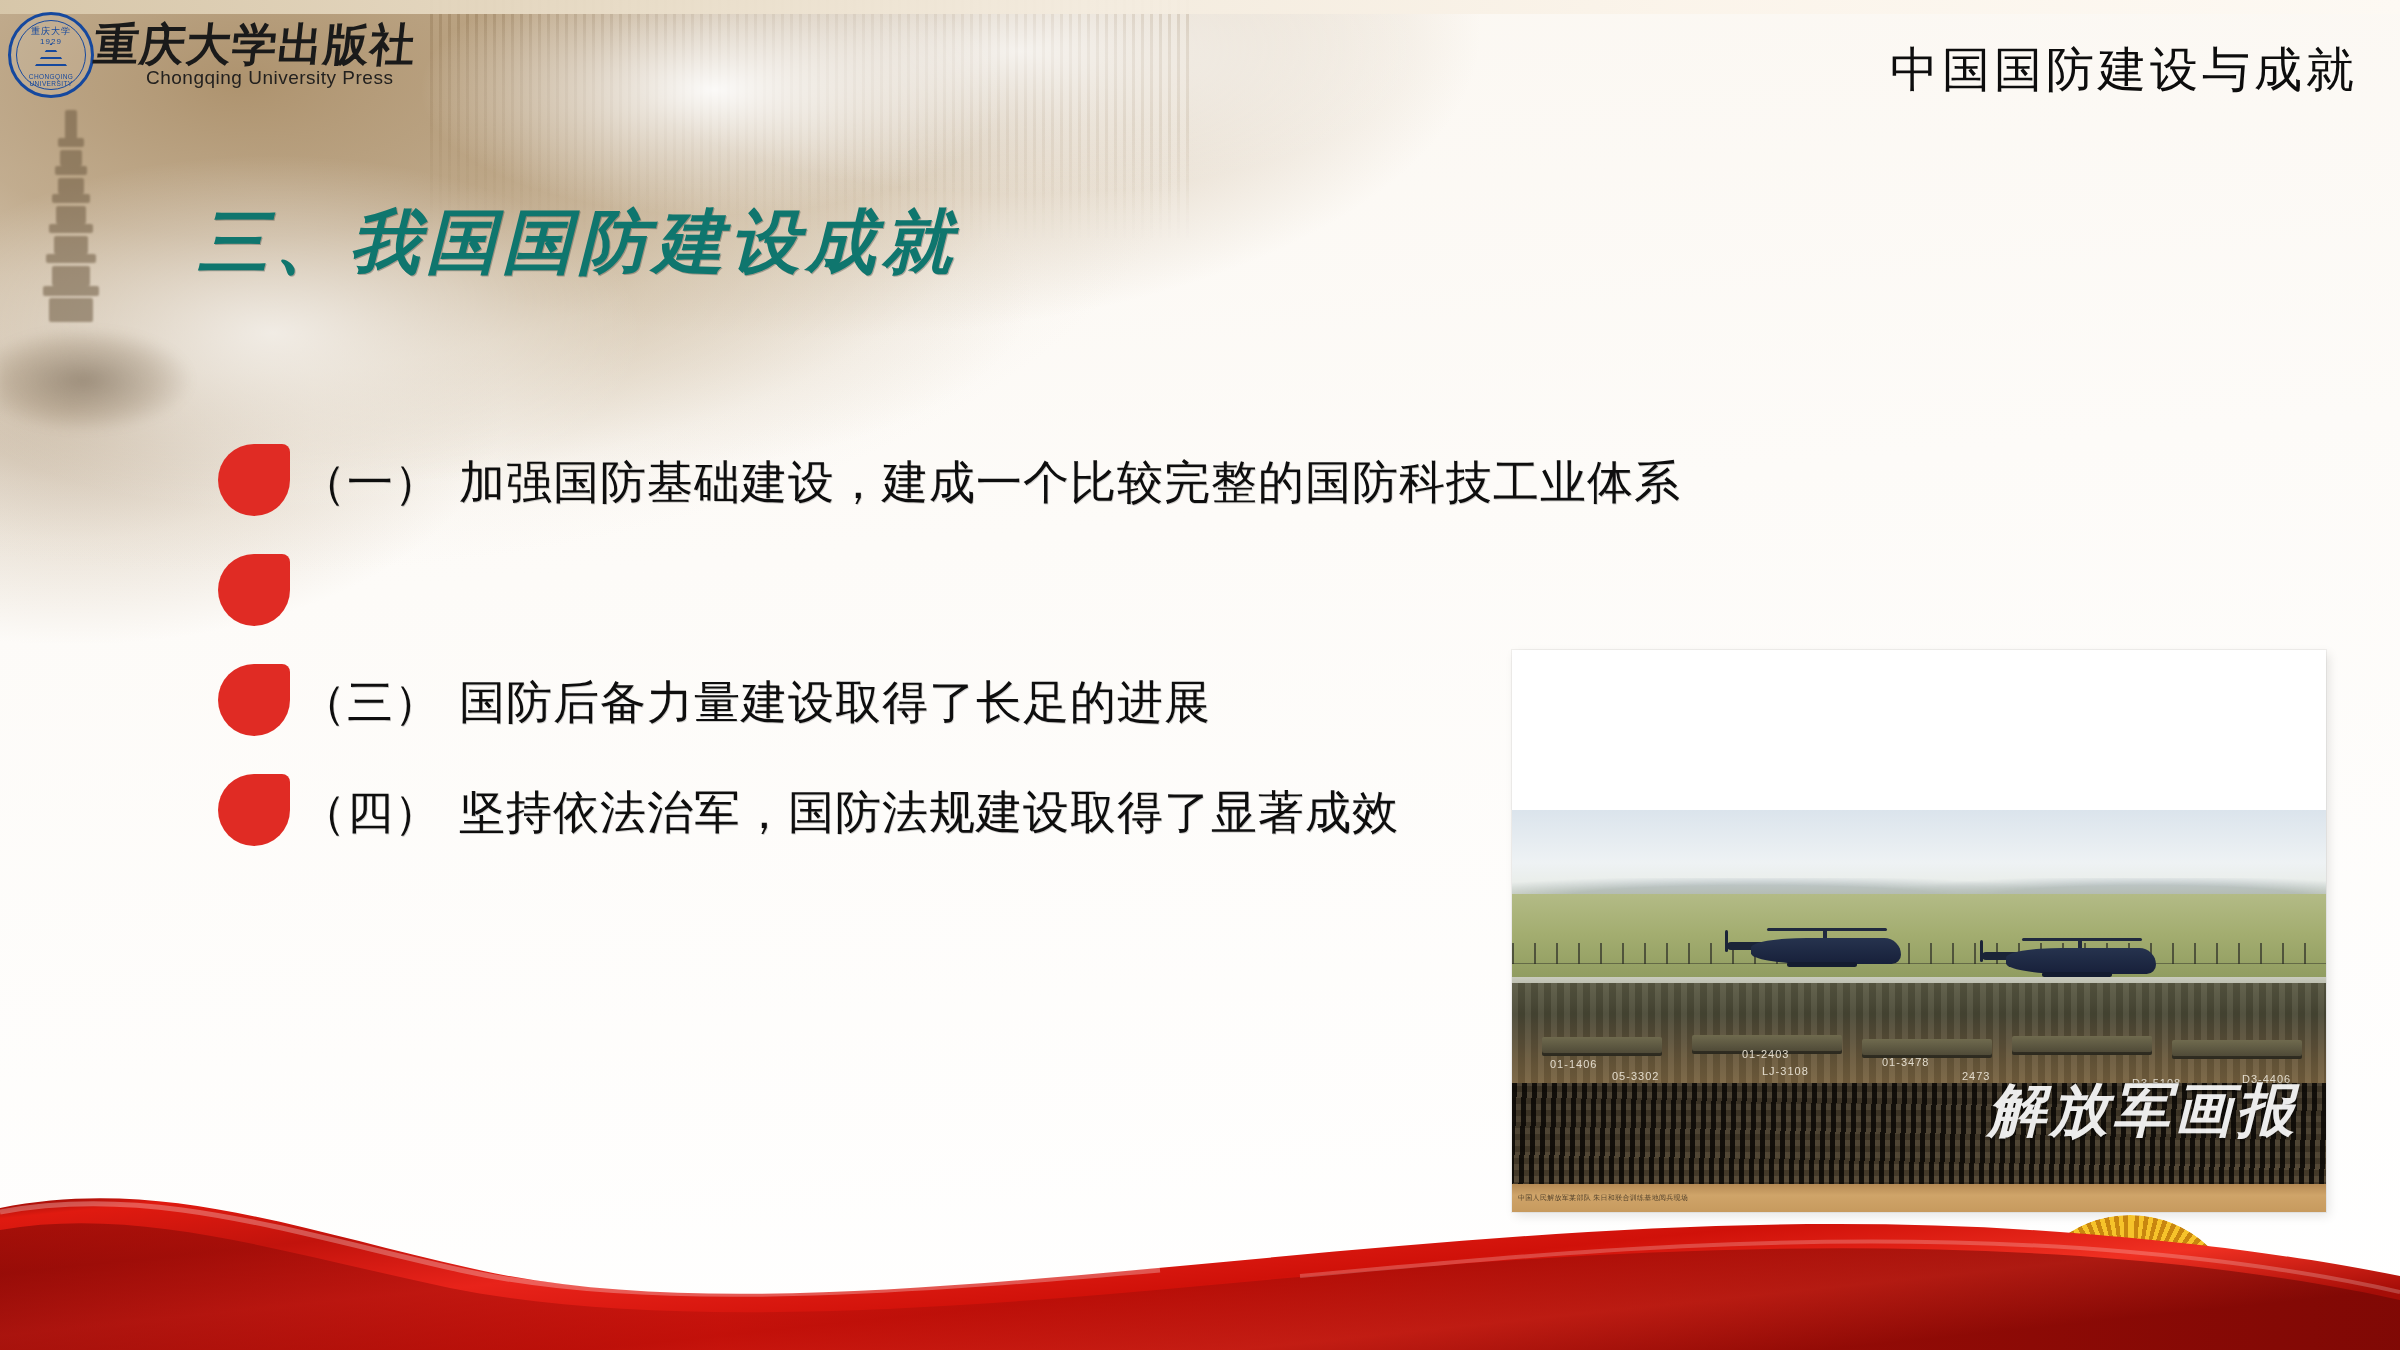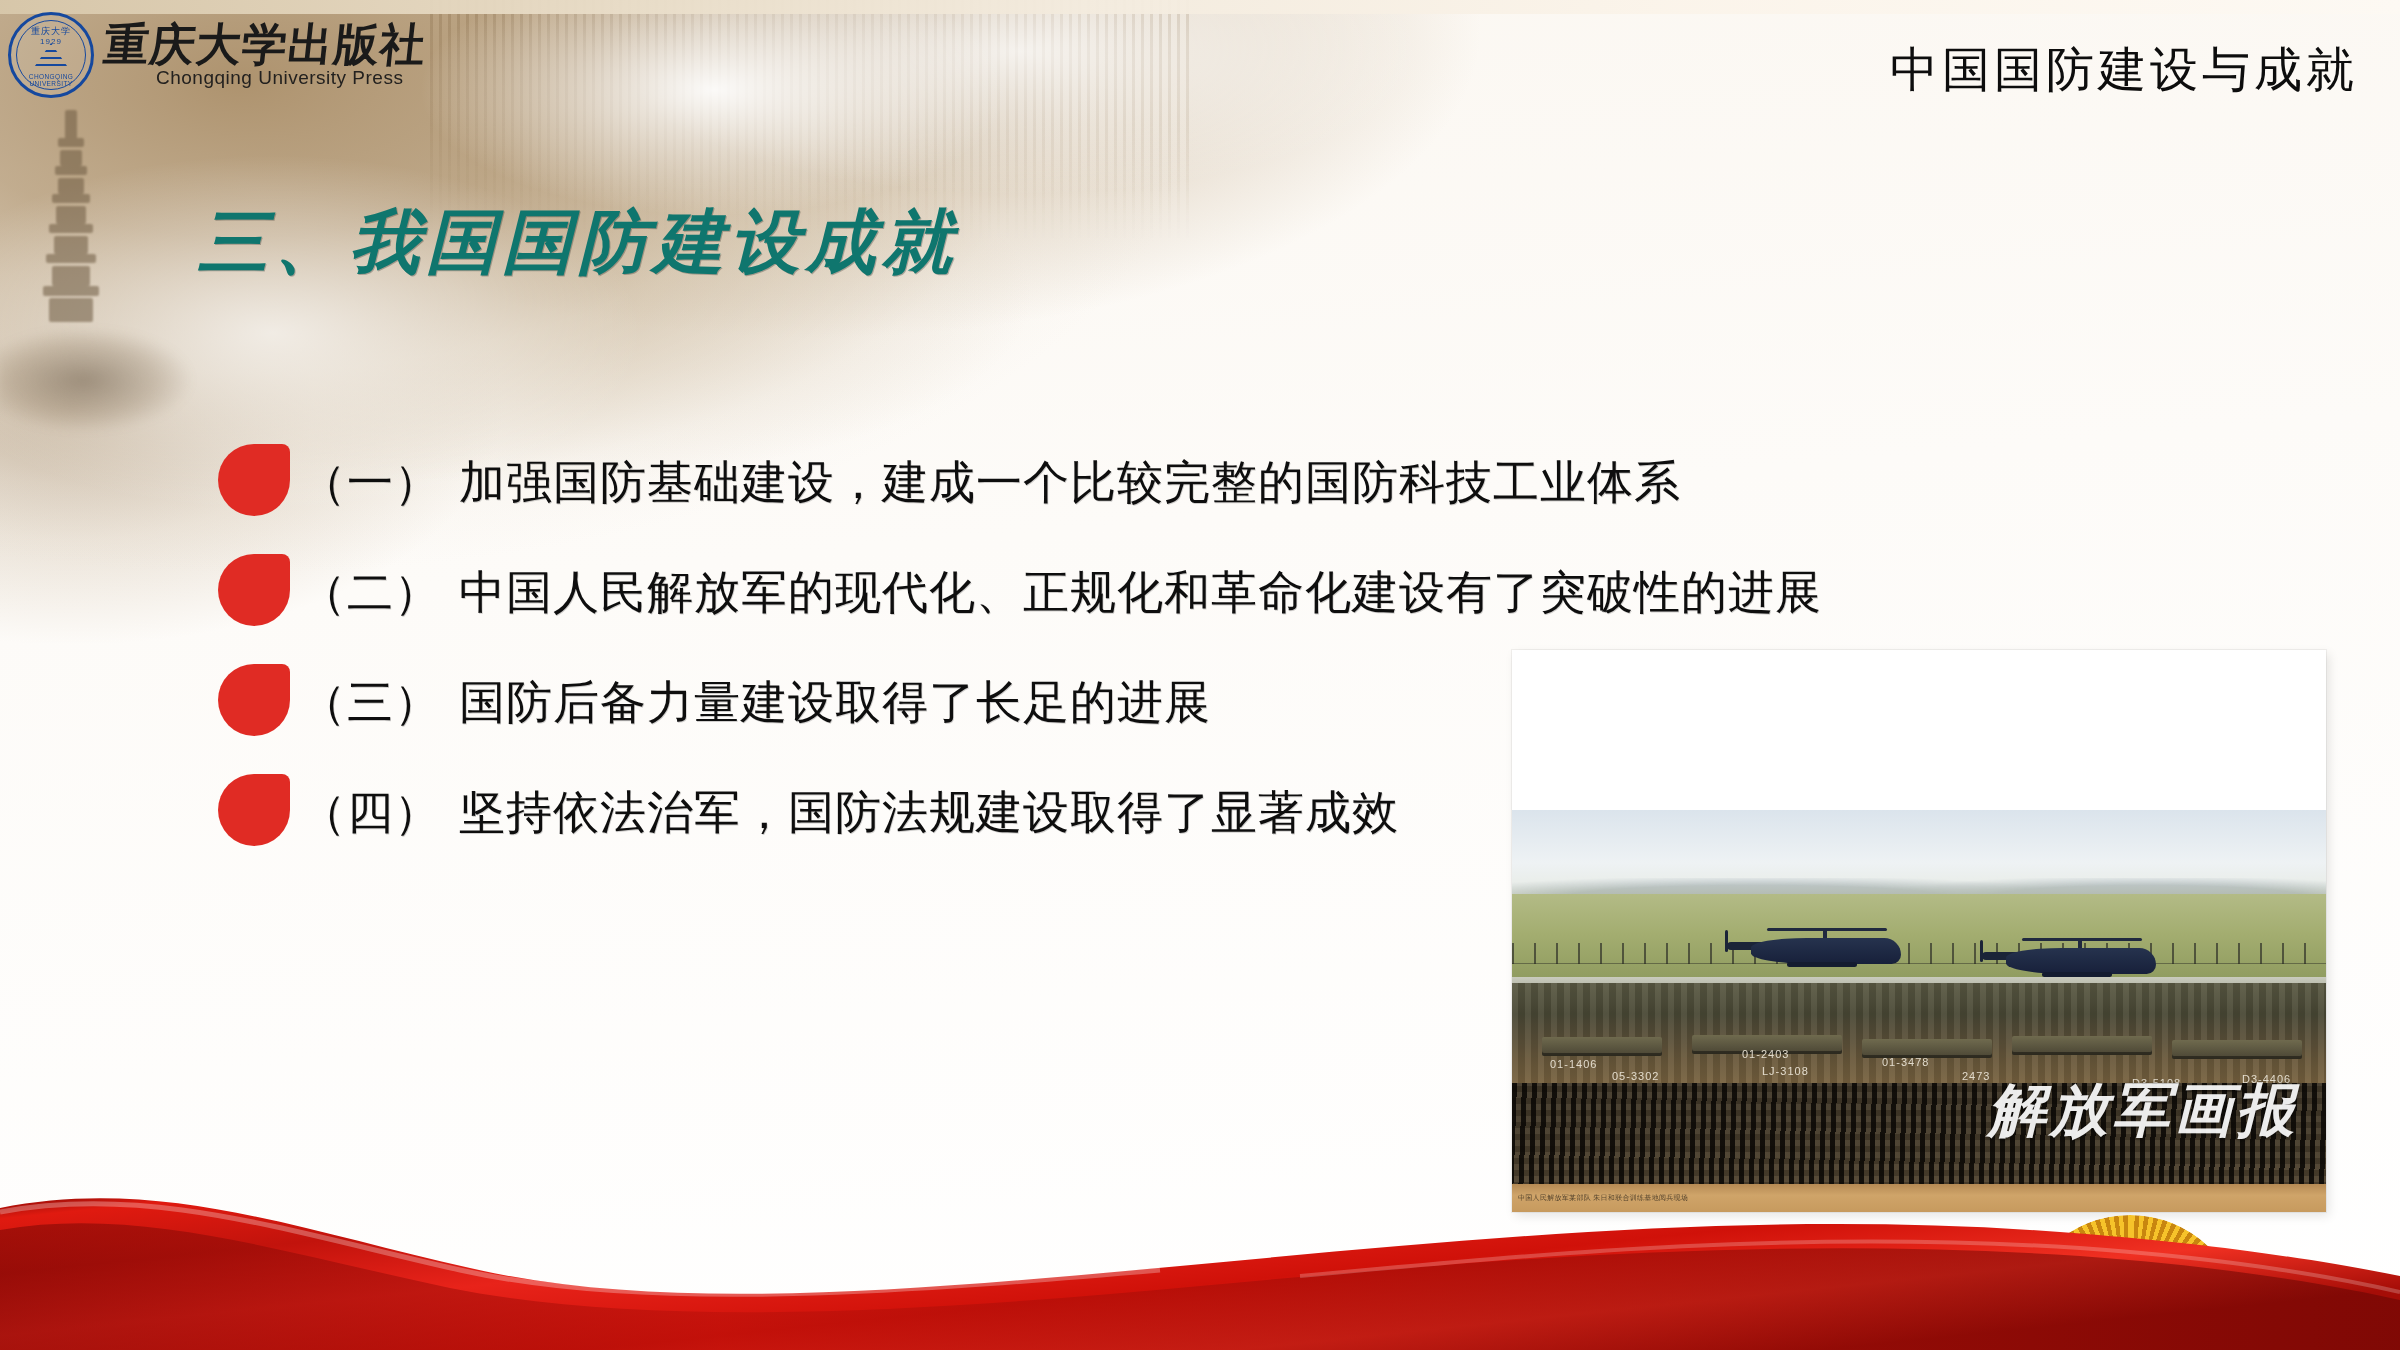--- a/index.html
+++ b/index.html
@@ -61,21 +61,21 @@
   }
   .pagoda .mass{
     position:absolute; left:-10px; top:210px; width:230px; height:150px;
     background:radial-gradient(ellipse 130px 62px at 38% 40%, rgba(92,74,52,.88) 0%, rgba(120,98,70,.45) 55%, rgba(160,140,112,0) 85%);
     filter:blur(5px);
   }
 
   
   .logo{
     position:absolute; left:8px; top:12px;
-    display:flex; align-items:center; gap:10px;
+    display:flex; align-items:center; 
     height:86px;
   }
   .seal{
     width:80px; height:80px; border-radius:50%;
     border:3px solid #15489e; position:relative; flex:0 0 auto;
     background:rgba(255,255,255,0.10);
   }
   .seal::before{
     content:""; position:absolute; inset:5px; border-radius:50%;
     border:1.5px solid #15489e;
@@ -320,23 +320,20 @@
 
     <div class="bullet-row">
       <span class="drop"></span>
       <span class="bullet-text">
         <span class="num">（一）</span><span>加强国防基础建设，建成一个比较完整的国防科技工业体系</span>
       </span>
     </div>
 
     <div class="bullet-row">
       <span class="drop"></span>
-      <span class="bullet-text">
-        <span class="num">（二）</span><span>中国人民解放军的现代化、正规化和革命化建设有了突破性的进展</span>
-      </span>
     </div>
 
     <div class="bullet-row">
       <span class="drop"></span>
       <span class="bullet-text">
         <span class="num">（三）</span><span>国防后备力量建设取得了长足的进展</span>
       </span>
     </div>
 
     <div class="bullet-row">

